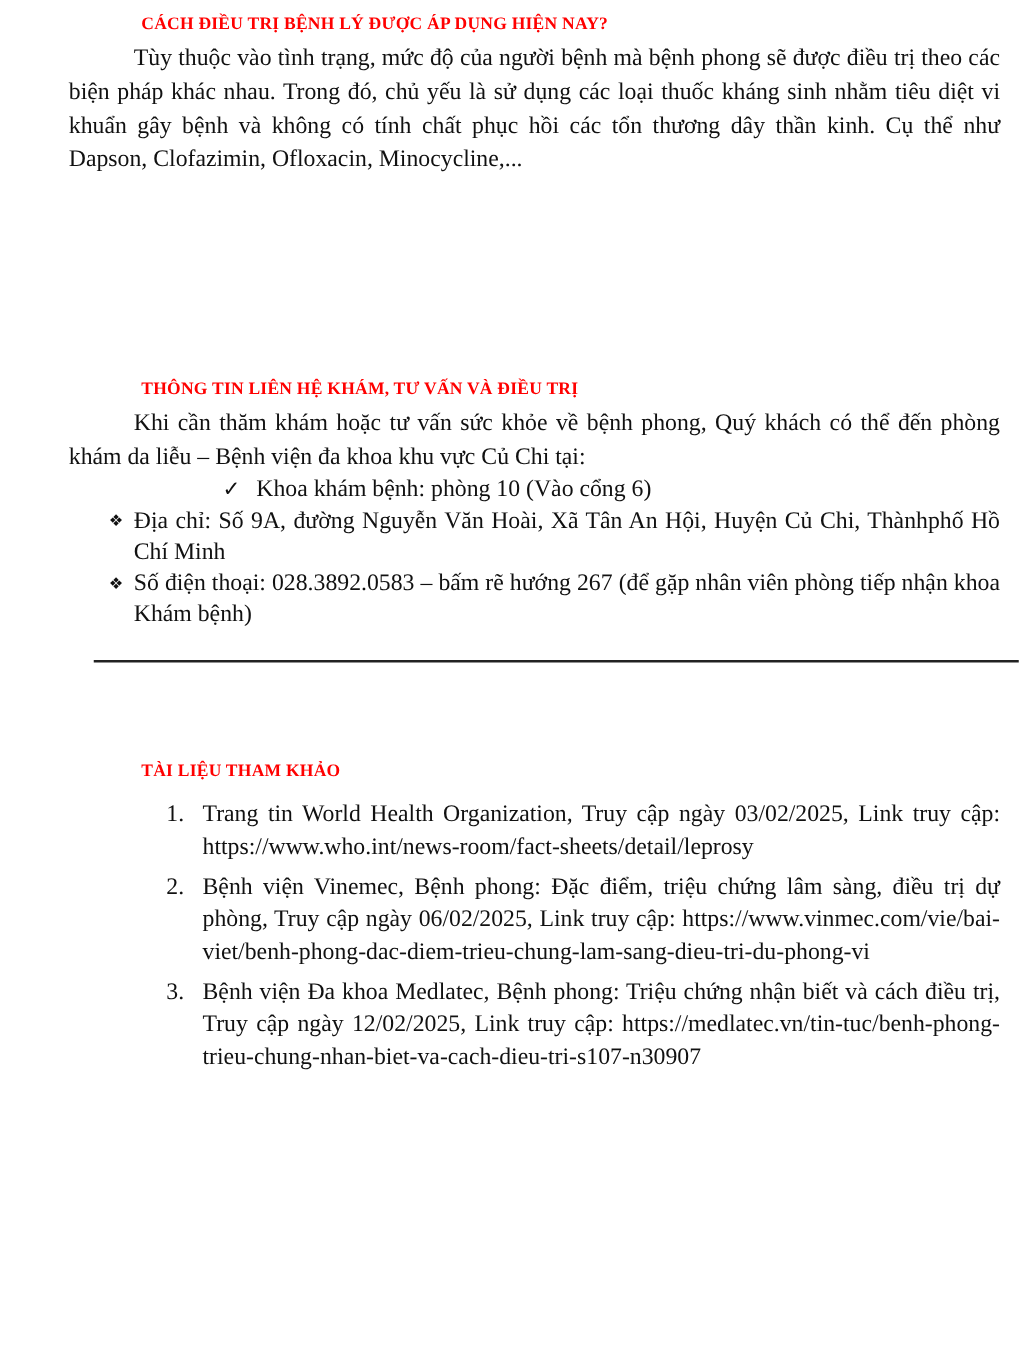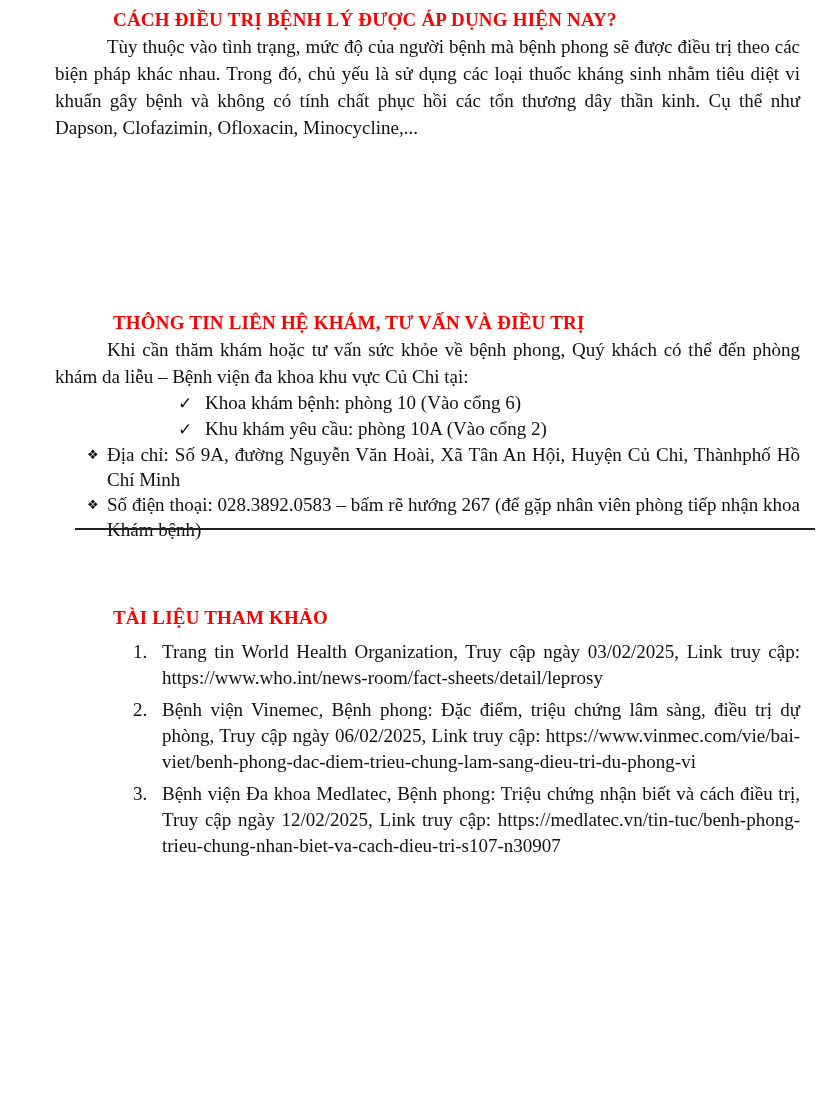--- a/index.html
+++ b/index.html
@@ -10,25 +10,25 @@
     height: 1093px;
     background: #ffffff;
     font-family: "Liberation Serif", "DejaVu Serif", serif;
     font-size: 19px;
     line-height: 27px;
     color: #111111;
     overflow: hidden;
   }
   .sec { position: absolute; left: 55px; width: 745px; }
   .sec-a { top: 6px; }
-  .sec-b { top: 309px; }
+  .sec-b { top: 298px; }
   .sec-c { top: 564px; margin-top: 40px; }
   .heading {
     color: #ff0000;
-    font-size: 19px;
+    font-size: 14px;
     font-weight: bold;
     margin-left: 58px;
     white-space: nowrap;
     letter-spacing: 0.2px;
   }
   .para { text-align: justify; text-indent: 52px; }
   .check-item { margin-left: 123px; line-height: 25px; white-space: nowrap; }
   .check-icon { display: inline-block; width: 27px; font-size: 17px; }
   .diamond-item { display: flex; padding-left: 32px; line-height: 25px; text-align: justify; }
   .diamond-icon { flex: 0 0 20px; font-size: 13px; }
@@ -56,23 +56,20 @@
     <p class="para">Tùy thuộc vào tình trạng, mức độ của người bệnh mà bệnh phong sẽ được điều trị theo các biện pháp khác nhau. Trong đó, chủ yếu là sử dụng các loại thuốc kháng sinh nhằm tiêu diệt vi khuẩn gây bệnh và không có tính chất phục hồi các tổn thương dây thần kinh. Cụ thể như Dapson, Clofazimin, Ofloxacin, Minocycline,...</p>
   </section>
 
   <section class="sec sec-b">
     <h2 class="heading">THÔNG TIN LIÊN HỆ KHÁM, TƯ VẤN VÀ ĐIỀU TRỊ</h2>
     <p class="para">Khi cần thăm khám hoặc tư vấn sức khỏe về bệnh phong, Quý khách có thể đến phòng khám da liễu – Bệnh viện đa khoa khu vực Củ Chi tại:</p>
 
     <div class="check-item">
       <span class="check-icon">✓</span><span class="check-text">Khoa khám bệnh: phòng 10 (Vào cổng 6)</span>
     </div>
-    <div class="check-item">
-      <span class="check-icon">✓</span><span class="check-text">Khu khám yêu cầu: phòng 10A (Vào cổng 2)</span>
-    </div>
 
     <div class="diamond-item">
       <span class="diamond-icon">❖</span>
       <span class="diamond-text">Địa chỉ: Số 9A, đường Nguyễn Văn Hoài, Xã Tân An Hội, Huyện Củ Chi, Thànhphố Hồ Chí Minh</span>
     </div>
     <div class="diamond-item">
       <span class="diamond-icon">❖</span>
       <span class="diamond-text">Số điện thoại: 028.3892.0583 – bấm rẽ hướng 267 (để gặp nhân viên phòng tiếp nhận khoa Khám bệnh)</span>
     </div>
   </section>

